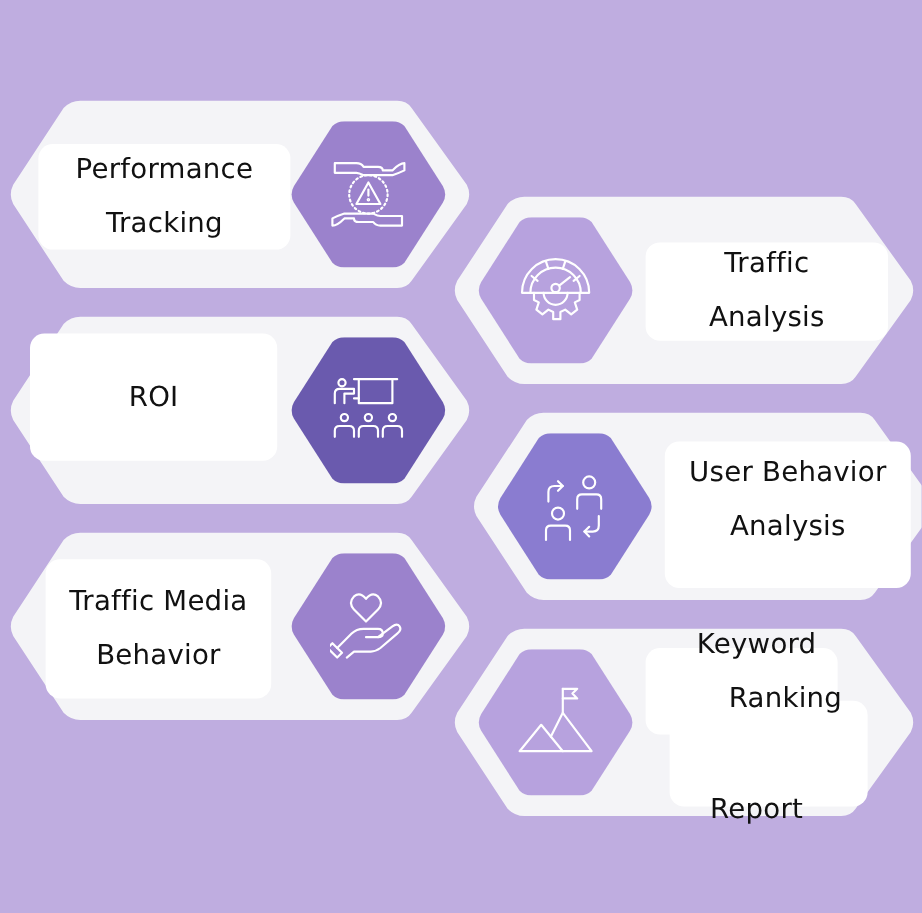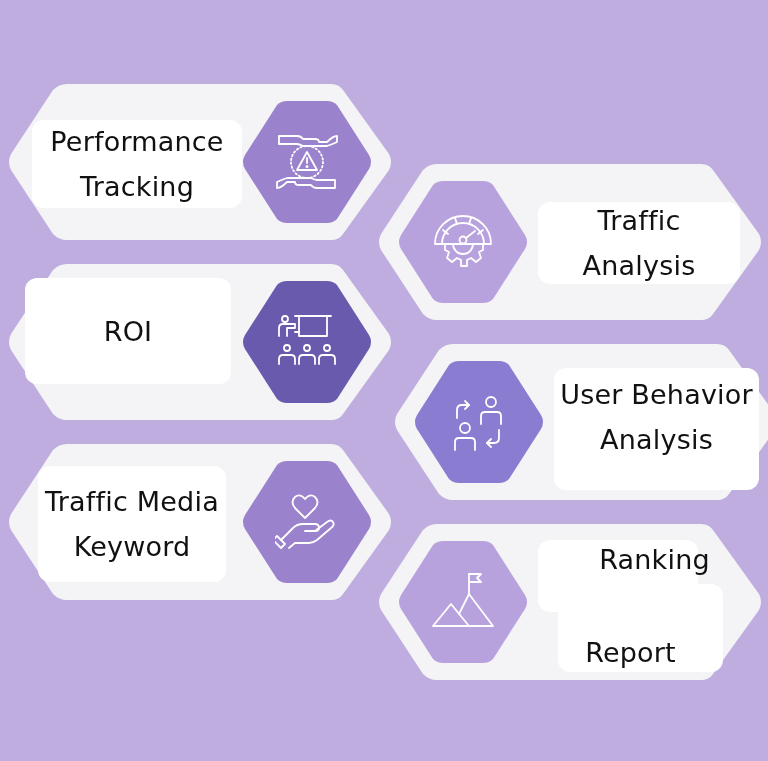--- a/index.html
+++ b/index.html
@@ -33,21 +33,21 @@
   }
   .label-box {
     position: absolute;
     background: #FFFFFF;
     border-radius: 12px;
     display: flex;
     flex-direction: column;
     align-items: center;
     justify-content: center;
     color: #111111;
-    font-size: 27px;
+    font-size: 23px;
     line-height: 45px;
     letter-spacing: 0.2px;
     text-align: center;
     white-space: nowrap;
   }
   .label-box span { display: block; }
 </style>
 </head>
 <body>
 
@@ -161,21 +161,21 @@
 </div>
 
 <div class="card" style="left:5px; top:442px;">
   <div class="outer">
     <svg viewBox="0 0 390 160" preserveAspectRatio="none">
       <path d="M48,8 Q54,2 62,2 L326,2 Q334,2 338,8 L384,72 Q388,80 384,88 L338,152 Q334,158 326,158 L62,158 Q54,158 48,152 L6,88 Q2,80 6,72 Z" fill="#F4F4F7"></path>
     </svg>
   </div>
   <div class="label-box" style="left:33px; top:24px; width:188px; height:116px;">
     <span>Traffic Media</span>
-    <span>Keyword</span>
+    <span>Behavior</span>
   </div>
   <div class="hex-icon" style="left:236px;">
     <svg class="bg" viewBox="0 0 132 122">
       <path d="M36,4 Q40,0 46,0 L86,0 Q92,0 96,4 L128,54 Q132,61 128,68 L96,118 Q92,122 86,122 L46,122 Q40,122 36,118 L4,68 Q0,61 4,54 Z" fill="#9B82CC"></path>
     </svg>
     <svg class="glyph" viewBox="0 0 64 64" fill="none" stroke="#FFFFFF" stroke-width="1.8" stroke-linecap="round" stroke-linejoin="round">
       <path d="M30,28 L20,18 Q15,12 20,7 Q25,3 30,9 Q35,3 40,7 Q45,12 40,18 Z"></path>
       <path d="M6,50 L18,38 Q22,34 28,34 L40,34 Q44,34 44,38 Q44,41 40,41 L30,41"></path>
       <path d="M40,41 L52,32 Q56,29 58,32 Q60,35 56,38 L42,50 Q38,53 34,53 L20,53 L14,58"></path>
       <path d="M2,46 L10,54 L6,58 L-2,50 Z"></path>
@@ -196,16 +196,17 @@
     <svg class="glyph" viewBox="0 0 64 64" fill="none" stroke="#FFFFFF" stroke-width="1.8" stroke-linecap="round" stroke-linejoin="round">
       <path d="M2,56 L20,34 L38,56 Z"></path>
       <path d="M28,44 L38,24 L62,56 L38,56"></path>
       <line x1="38" y1="24" x2="38" y2="4"></line>
       <path d="M38,4 L50,4 L46,8 L50,12 L38,12"></path>
     </svg>
   </div>
   <div class="label-box" style="left:163px; top:18px; width:185px; height:132px; background:transparent;">
     <div style="position:absolute; left:0; top:0; width:160px; height:72px; background:#FFFFFF; border-radius:12px;"></div>
     <div style="position:absolute; left:20px; top:44px; width:165px; height:88px; background:#FFFFFF; border-radius:12px;"></div>
+    <span style="position:relative;">Keyword</span>
     <span style="position:relative;margin-left:48px;">Ranking</span>
     <span style="position:relative;margin-top:48px;">Report</span>
   </div>
 </div>
 
 </body></html>

